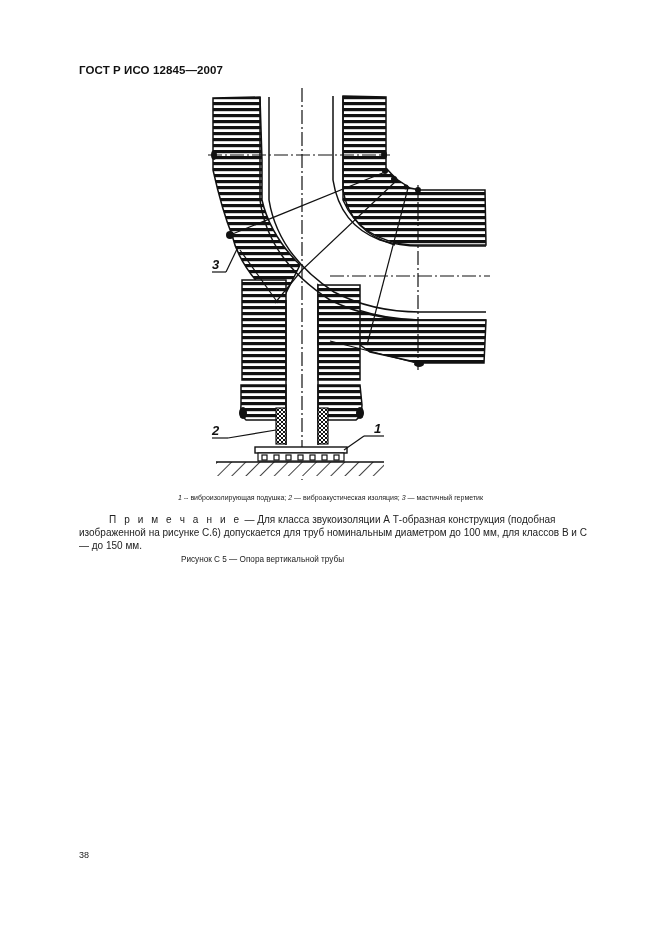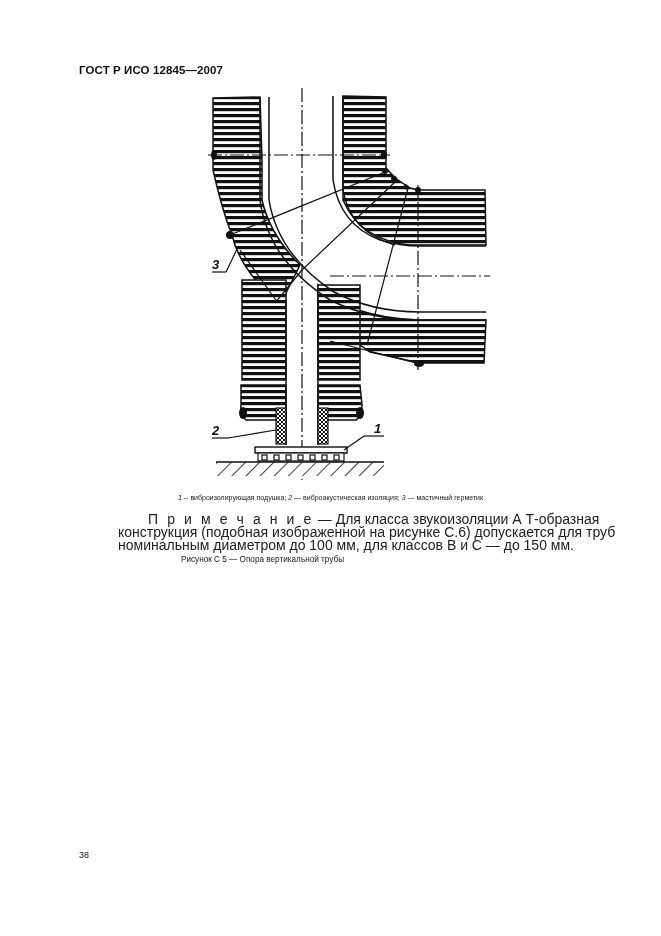--- a/index.html
+++ b/index.html
@@ -1,21 +1,21 @@
 <!DOCTYPE html>
 <html><head>
 <meta charset="utf-8">
 <style>
   html, body { margin: 0; padding: 0; background: #ffffff; }
   body { width: 661px; height: 936px; position: relative; overflow: hidden; font-family: "Liberation Sans", sans-serif; color: #111; }
   .header { position: absolute; left: 79px; top: 64px; font-size: 11.5px; font-weight: bold; letter-spacing: 0.1px; }
   .drawing { position: absolute; left: 0; top: 0; }
   .legend { position: absolute; left: 0; width: 661px; top: 494px; text-align: center; font-size: 7px; color: #222; }
   .legend i { font-style: italic; }
-  .note { position: absolute; left: 79px; width: 520px; top: 513px; font-size: 14px; line-height: 13px; color: #222; margin-left: 39px; }
+  .note { position: absolute; left: 79px; width: 520px; top: 513px; font-size: 10px; line-height: 13px; color: #222; }
   .note .indent { display: inline-block; width: 30px; }
   .note .spaced { letter-spacing: 2.6px; }
   .caption { position: absolute; left: 0; width: 525px; top: 555px; text-align: center; font-size: 8.2px; color: #222; }
   .pageno { position: absolute; left: 79px; top: 850px; font-size: 9px; color: #222; }
   .lbl { font-family: "Liberation Sans", sans-serif; font-style: italic; font-weight: bold; font-size: 13px; fill: #111; }
 </style>
 </head>
 <body>
 
 <div class="header">ГОСТ Р ИСО 12845—2007</div>

